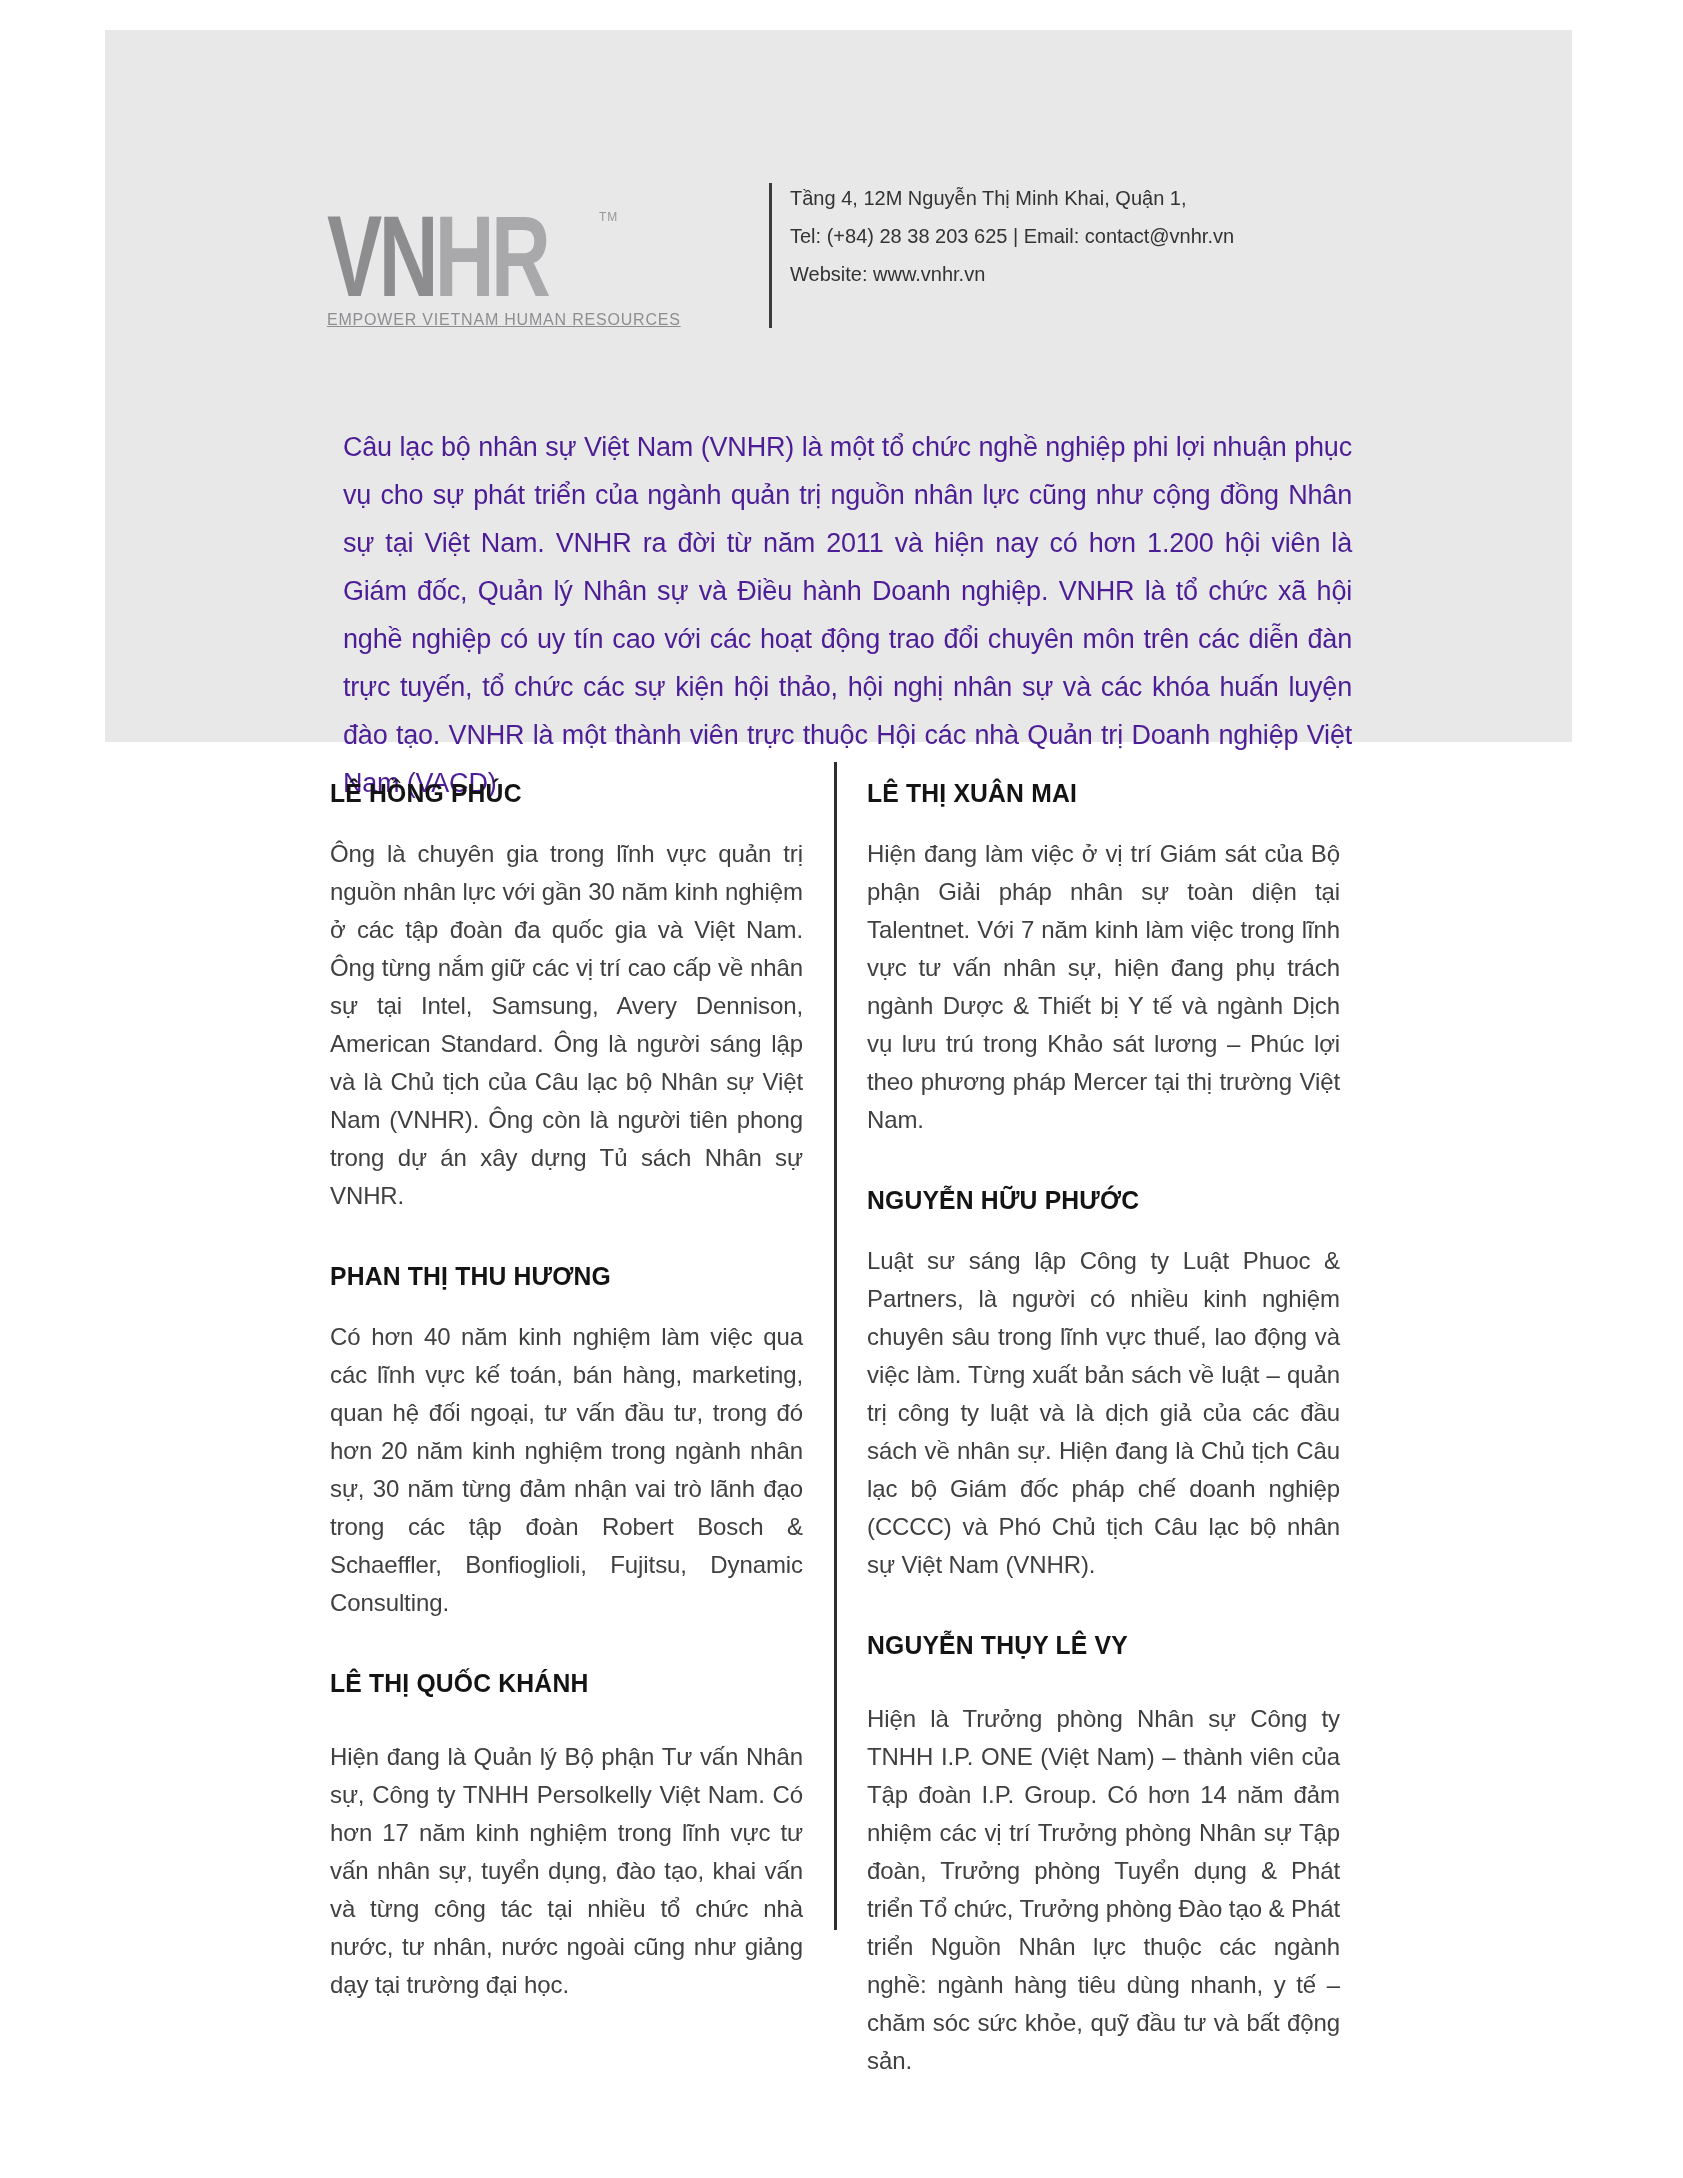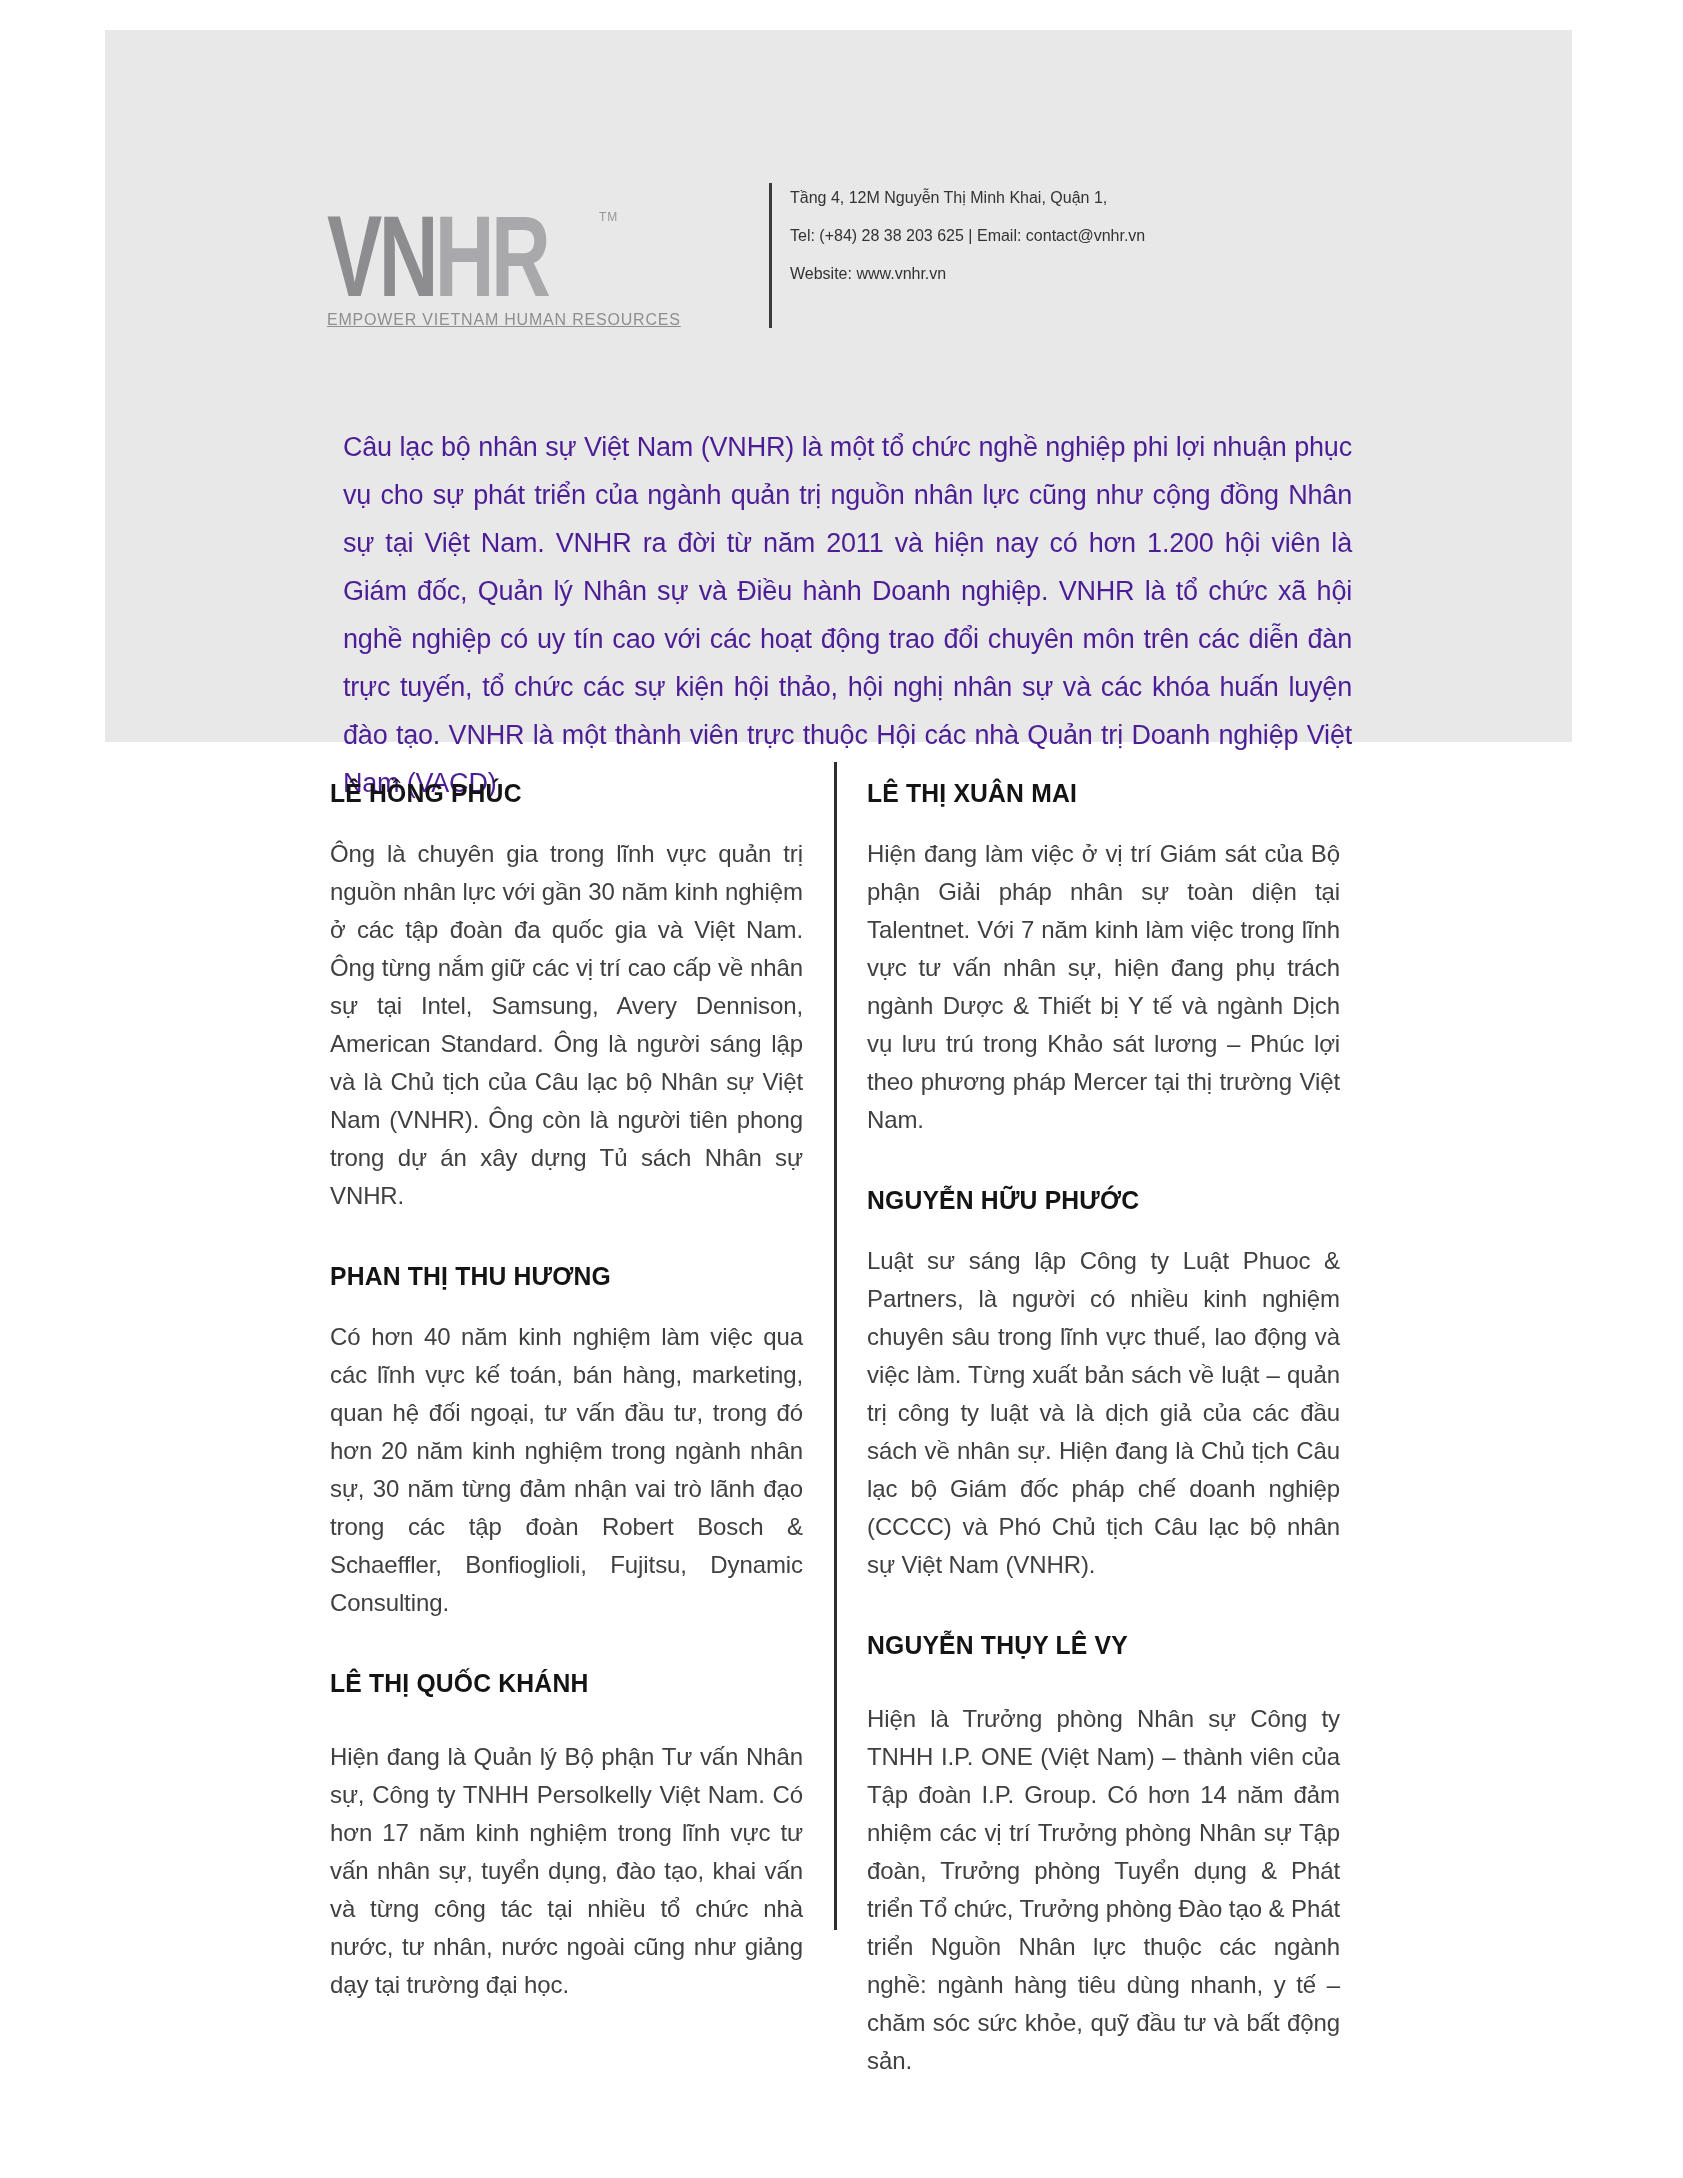--- a/index.html
+++ b/index.html
@@ -41,21 +41,21 @@
     text-decoration: underline;
   }
 
   
   .contact-divider {
     position: absolute; left: 664px; top: 153px;
     width: 3px; height: 145px; background: #3b3b3b;
   }
   .contact {
     position: absolute; left: 685px; top: 149px;
-    font-size: 16px; line-height: 38px; color: #333333;
+    font-size: 20px; line-height: 38px; color: #333333;
   }
 
   
   .doc-title {
     position: absolute; left: 0; top: 335px; width: 100%;
     text-align: center;
     font-size: 27px; font-weight: 700; letter-spacing: 0.3px;
     color: #1c1c1c; margin: 0;
   }
   .intro {

